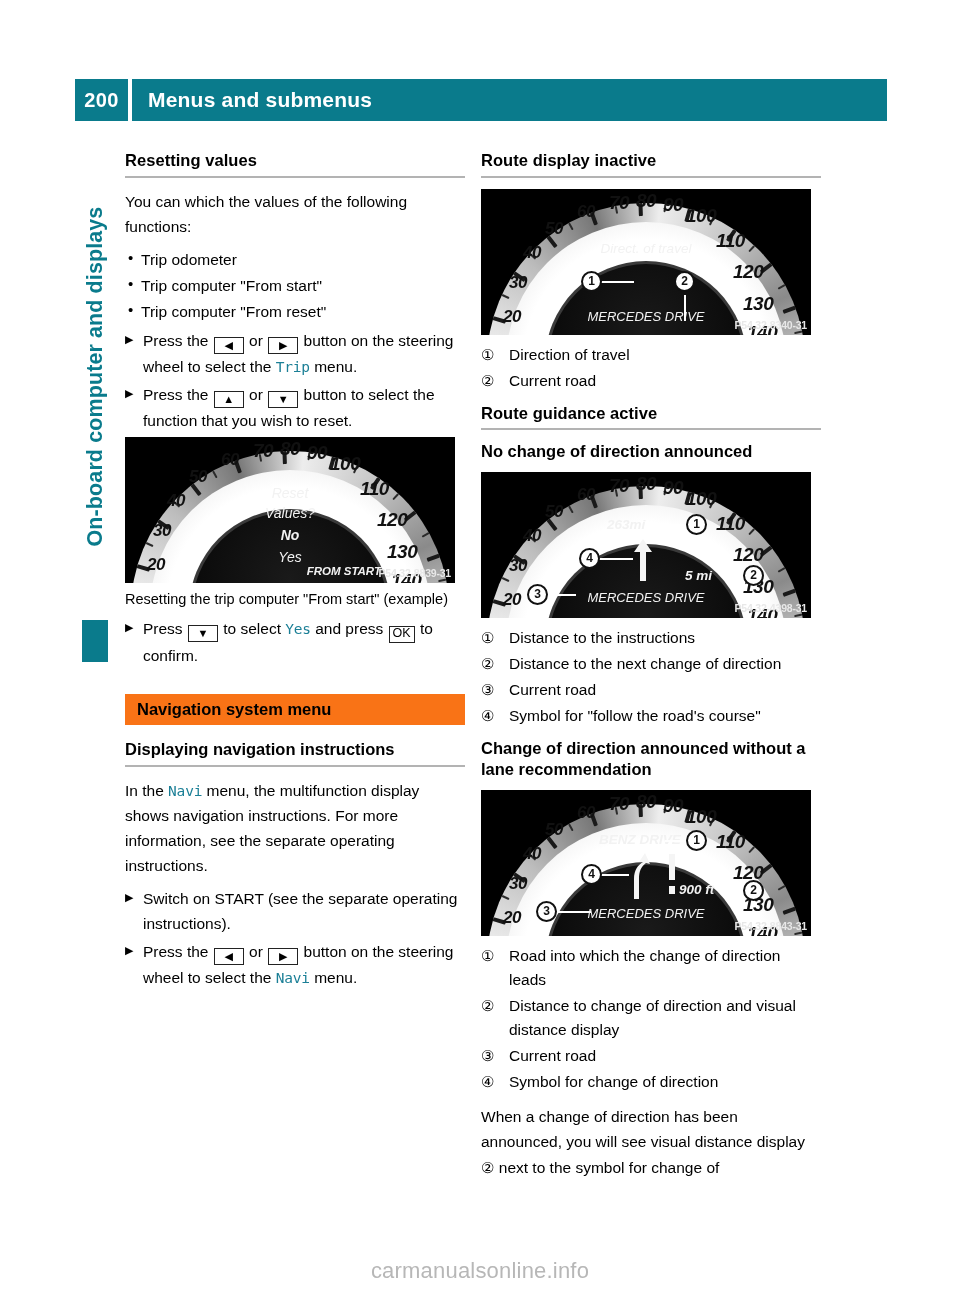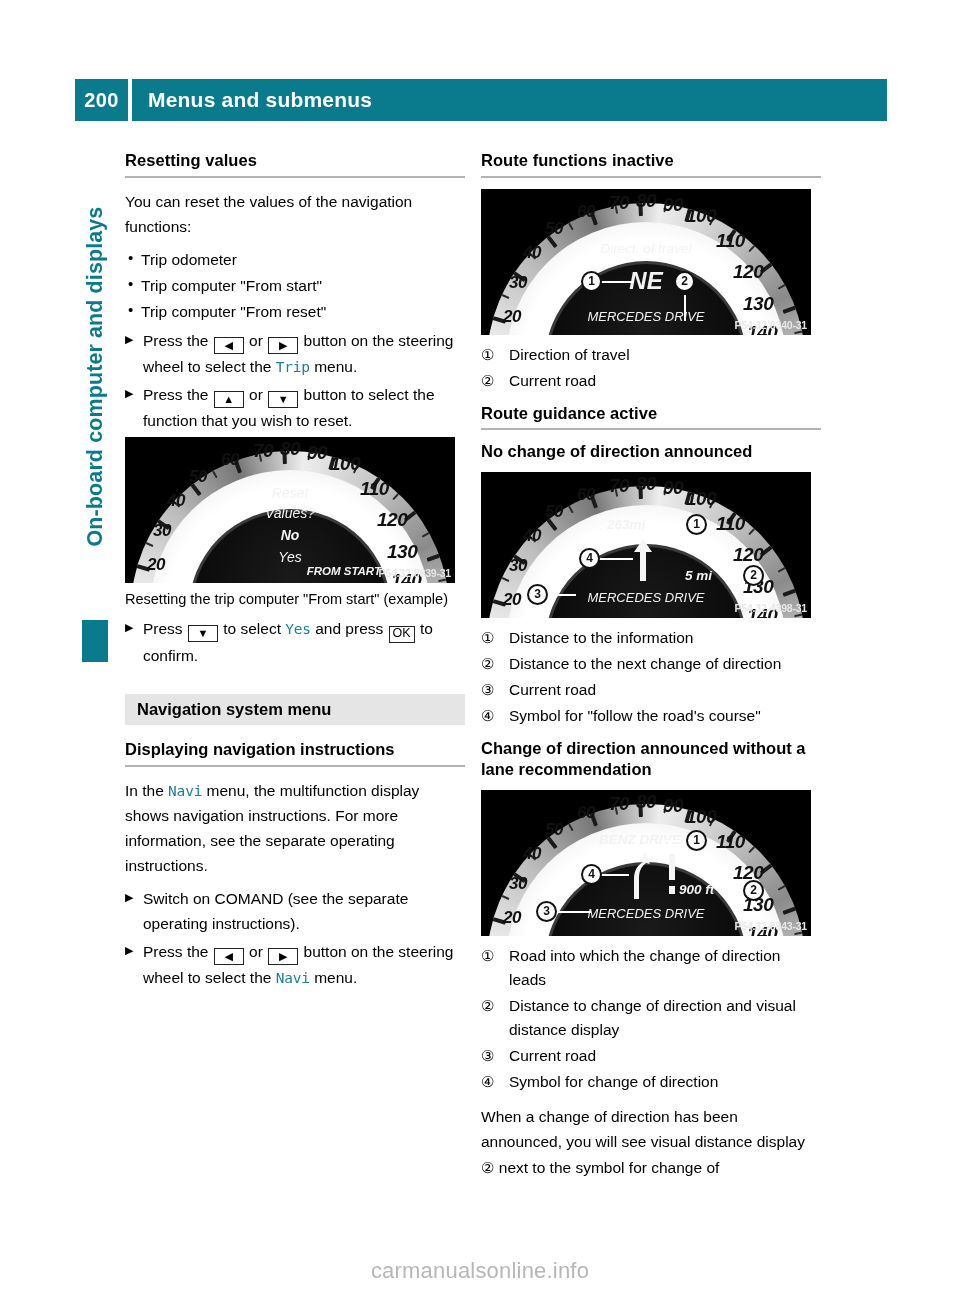--- a/index.html
+++ b/index.html
@@ -109,21 +109,21 @@
     background: #b3b3b3;
     margin: 0 0 11px 0;
   }
   h3.sub-head {
     font-size: 16.5px;
     font-weight: bold;
     line-height: 1.25;
     margin: 0 0 5px 0;
   }
   .banner {
-    background: #e5e5e5;
+    background: #f97316;
     font-size: 16.5px;
     font-weight: bold;
     padding: 6px 0 6px 12px;
     margin: 0 0 14px 0;
   }
   p.body {
     font-size: 15.5px;
     line-height: 1.62;
     margin: 0 0 8px 0;
   }
@@ -388,21 +388,21 @@
   <div class="side-tab">
     <div class="side-tab-text">On-board computer and displays</div>
     <div class="side-tab-block"></div>
   </div>
 
   <div class="col col-left">
 
     <h2 class="sec-head">Resetting values</h2>
     <div class="rule"></div>
 
-    <p class="body">You can reset the values of the navigation functions:</p>
+    <p class="body">You can which the values of the following functions:</p>
 
     <ul class="bullets">
       <li>Trip odometer</li>
       <li>Trip computer "From start"</li>
       <li>Trip computer "From reset"</li>
     </ul>
 
     <ul class="steps">
       <li>
         <span>Press the</span>
@@ -531,37 +531,37 @@
     <div class="rule"></div>
 
     <p class="body">
       <span>In the</span>
       <span class="mono">Navi</span>
       <span>menu, the multifunction display shows navigation instructions. For more information, see the separate operating instructions.</span>
     </p>
 
     <ul class="steps">
       <li>
-        <span>Switch on COMAND (see the separate operating instructions).</span>
+        <span>Switch on START (see the separate operating instructions).</span>
       </li>
       <li>
         <span>Press the</span>
         <span class="key">◀</span>
         <span>or</span>
         <span class="key">▶</span>
         <span>button on the steering wheel to select the</span>
         <span class="mono">Navi</span>
         <span>menu.</span>
       </li>
     </ul>
   </div>
 
   <div class="col col-right">
 
-    <h2 class="sec-head">Route functions inactive</h2>
+    <h2 class="sec-head">Route display inactive</h2>
     <div class="rule"></div>
 
     <div class="fig">
       <div class="ring-outer"></div>
       <div class="ticks">
 
         <div class="tick" style="transform:rotate(-74deg)">
             <i></i>
           </div>
         <div class="tick minor" style="transform:rotate(-65deg)">
@@ -629,21 +629,20 @@
       <div class="num" style="left:128px; top:3px;">70</div>
       <div class="num" style="left:155px; top:1px;">80</div>
       <div class="num" style="left:182px; top:5px;">90</div>
       <div class="num" style="left:205px; top:16px;">100</div>
       <div class="num" style="left:235px; top:41px;">110</div>
       <div class="num" style="left:252px; top:72px;">120</div>
       <div class="num" style="left:262px; top:104px;">130</div>
       <div class="num" style="left:266px; top:133px;">140</div>
 
       <div class="disp reg" style="left:0; right:0; top:52px; font-size:13.5px;">Direct. of travel</div>
-      <div class="disp" style="left:0; right:0; top:78px; font-size:24px;">NE</div>
       <div class="disp reg" style="left:0; right:0; top:120px; font-size:13px;">MERCEDES DRIVE</div>
 
       <div class="leader" style="left:119px; top:92px; width:34px;"></div>
       <div class="callout" style="left:100px; top:82px;">1</div>
       <div class="leader" style="left:203px; top:106px; width:2px; height:26px;"></div>
       <div class="callout" style="left:193px; top:82px;">2</div>
 
       <div class="imgcode">P54.32-8340-31</div>
     </div>
 
@@ -757,21 +756,21 @@
       <div class="callout" style="left:46px; top:112px;">3</div>
       <div class="leader" style="left:118px; top:86px; width:34px;"></div>
       <div class="callout" style="left:98px; top:76px;">4</div>
 
       <div class="imgcode">P54.32-4398-31</div>
     </div>
 
     <ol class="legend">
       <li>
         <span class="lg-num">①</span>
-        <span>Distance to the information</span>
+        <span>Distance to the instructions</span>
       </li>
       <li>
         <span class="lg-num">②</span>
         <span>Distance to the next change of direction</span>
       </li>
       <li>
         <span class="lg-num">③</span>
         <span>Current road</span>
       </li>
       <li>

